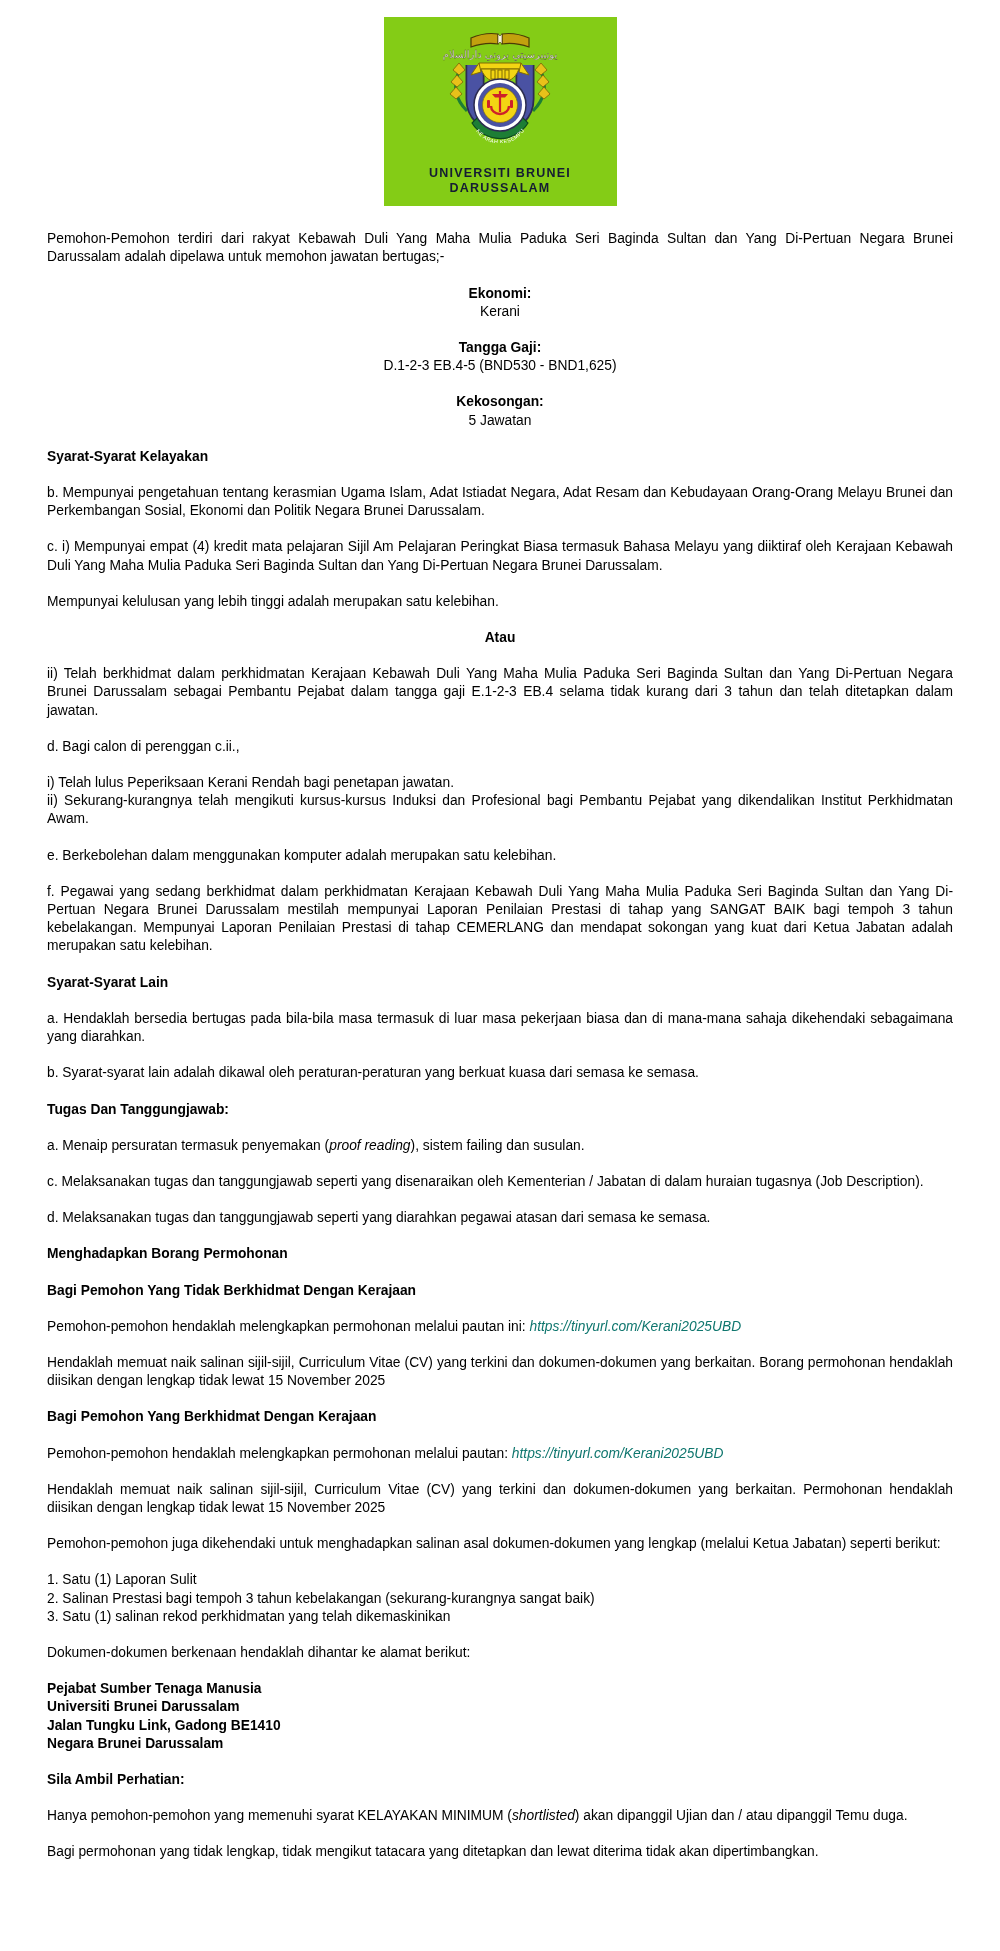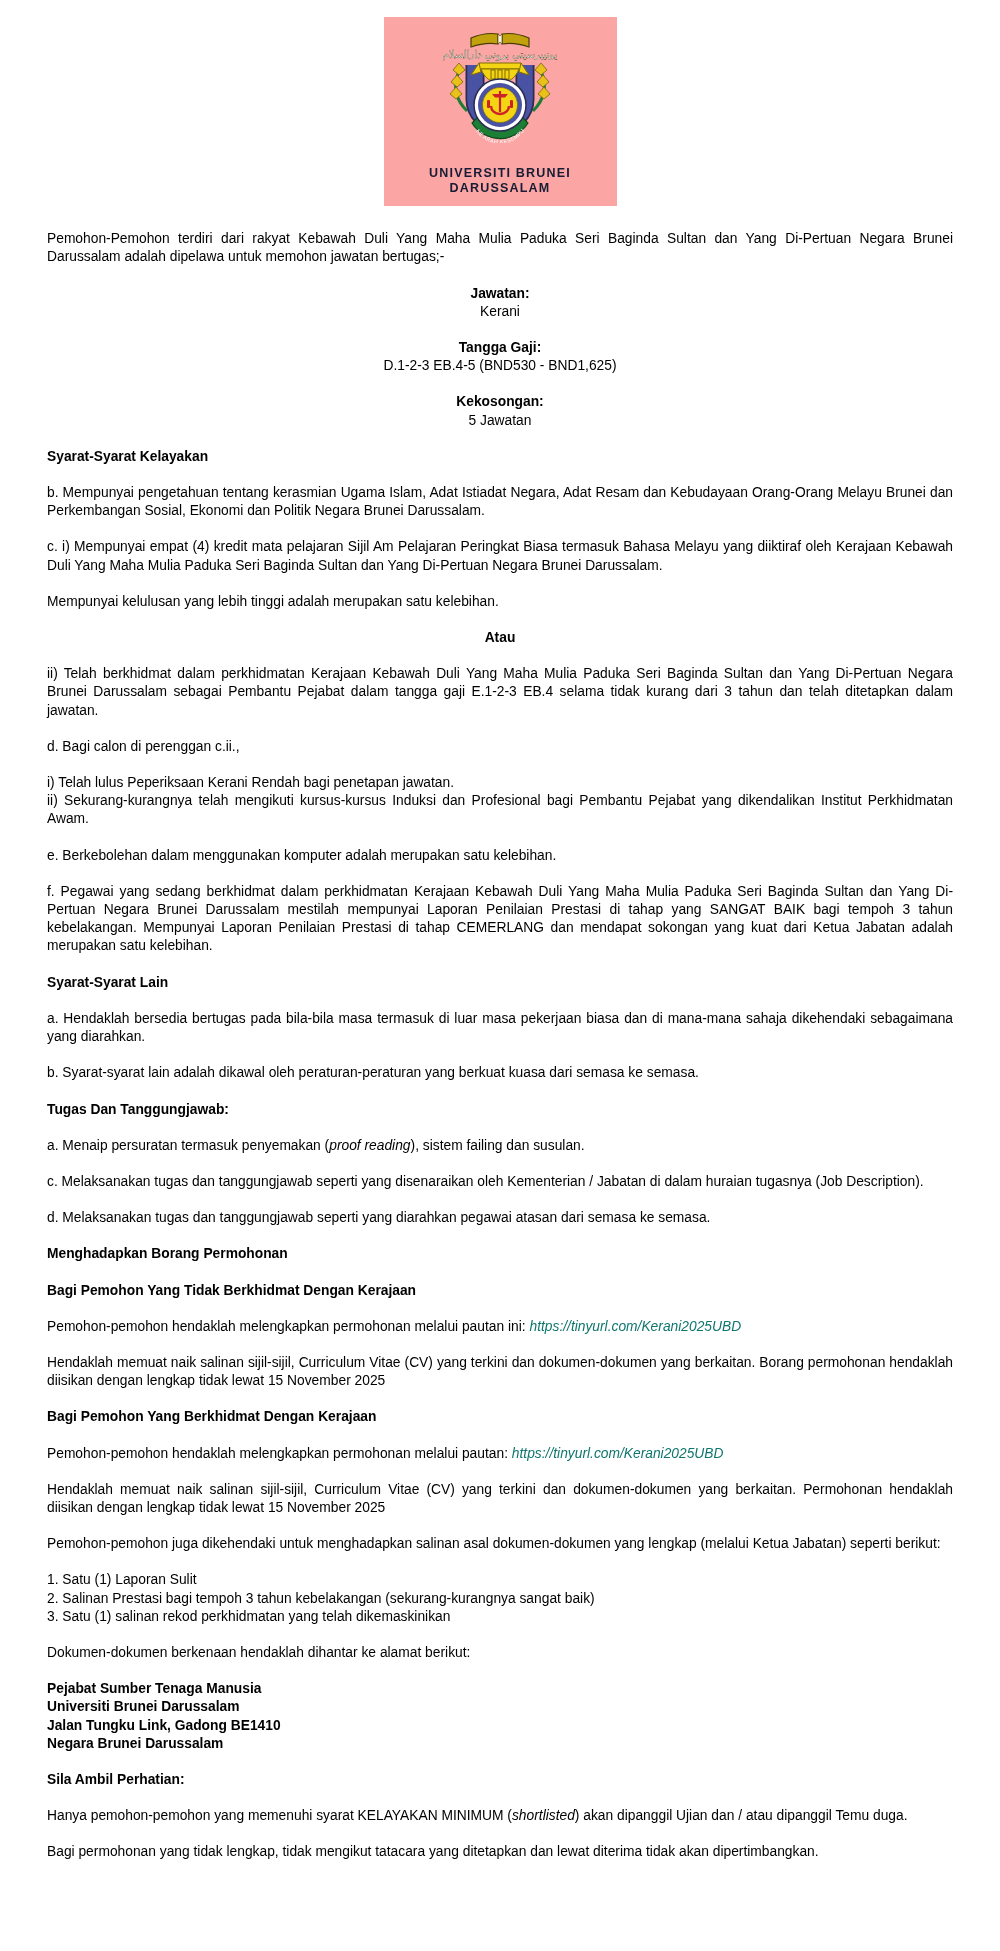--- a/index.html
+++ b/index.html
@@ -10,21 +10,21 @@
     padding: 17px 47px 24px 47px;
     font-family: "Liberation Sans", "DejaVu Sans", sans-serif;
     font-size: 13.8px;
     line-height: 18.2px;
     color: #000000;
   }
   
   .logo-box {
     width: 233px;
     margin: 0 auto 24px auto;
-    background: #fca5a5;
+    background: #84cc16;
     text-align: center;
     padding: 8px 0 10px 0;
   }
   .uni-name {
     font-weight: bold;
     font-size: 12.5px;
     line-height: 15px;
     letter-spacing: 1.2px;
     color: #151c33;
     margin-top: 18px;
@@ -110,21 +110,21 @@
     </svg>
     <div class="uni-name">
       <span>UNIVERSITI BRUNEI</span><br>
       <span>DARUSSALAM</span>
     </div>
   </div>
 
   <p class="just">Pemohon-Pemohon terdiri dari rakyat Kebawah Duli Yang Maha Mulia Paduka Seri Baginda Sultan dan Yang Di-Pertuan Negara Brunei Darussalam adalah dipelawa untuk memohon jawatan bertugas;-</p>
 
   <div class="vacancy">
-    <p class="vlabel">Jawatan:</p>
+    <p class="vlabel">Ekonomi:</p>
     <p class="vvalue">Kerani</p>
     <p class="vlabel">Tangga Gaji:</p>
     <p class="vvalue">D.1-2-3 EB.4-5 (BND530 - BND1,625)</p>
     <p class="vlabel">Kekosongan:</p>
     <p class="vvalue">5 Jawatan</p>
   </div>
 
   <p class="bold">Syarat-Syarat Kelayakan</p>
   <p class="just">b. Mempunyai pengetahuan tentang kerasmian Ugama Islam, Adat Istiadat Negara, Adat Resam dan Kebudayaan Orang-Orang Melayu Brunei dan Perkembangan Sosial, Ekonomi dan Politik Negara Brunei Darussalam.</p>
   <p class="just">c. i) Mempunyai empat (4) kredit mata pelajaran Sijil Am Pelajaran Peringkat Biasa termasuk Bahasa Melayu yang diiktiraf oleh Kerajaan Kebawah Duli Yang Maha Mulia Paduka Seri Baginda Sultan dan Yang Di-Pertuan Negara Brunei Darussalam.</p>

